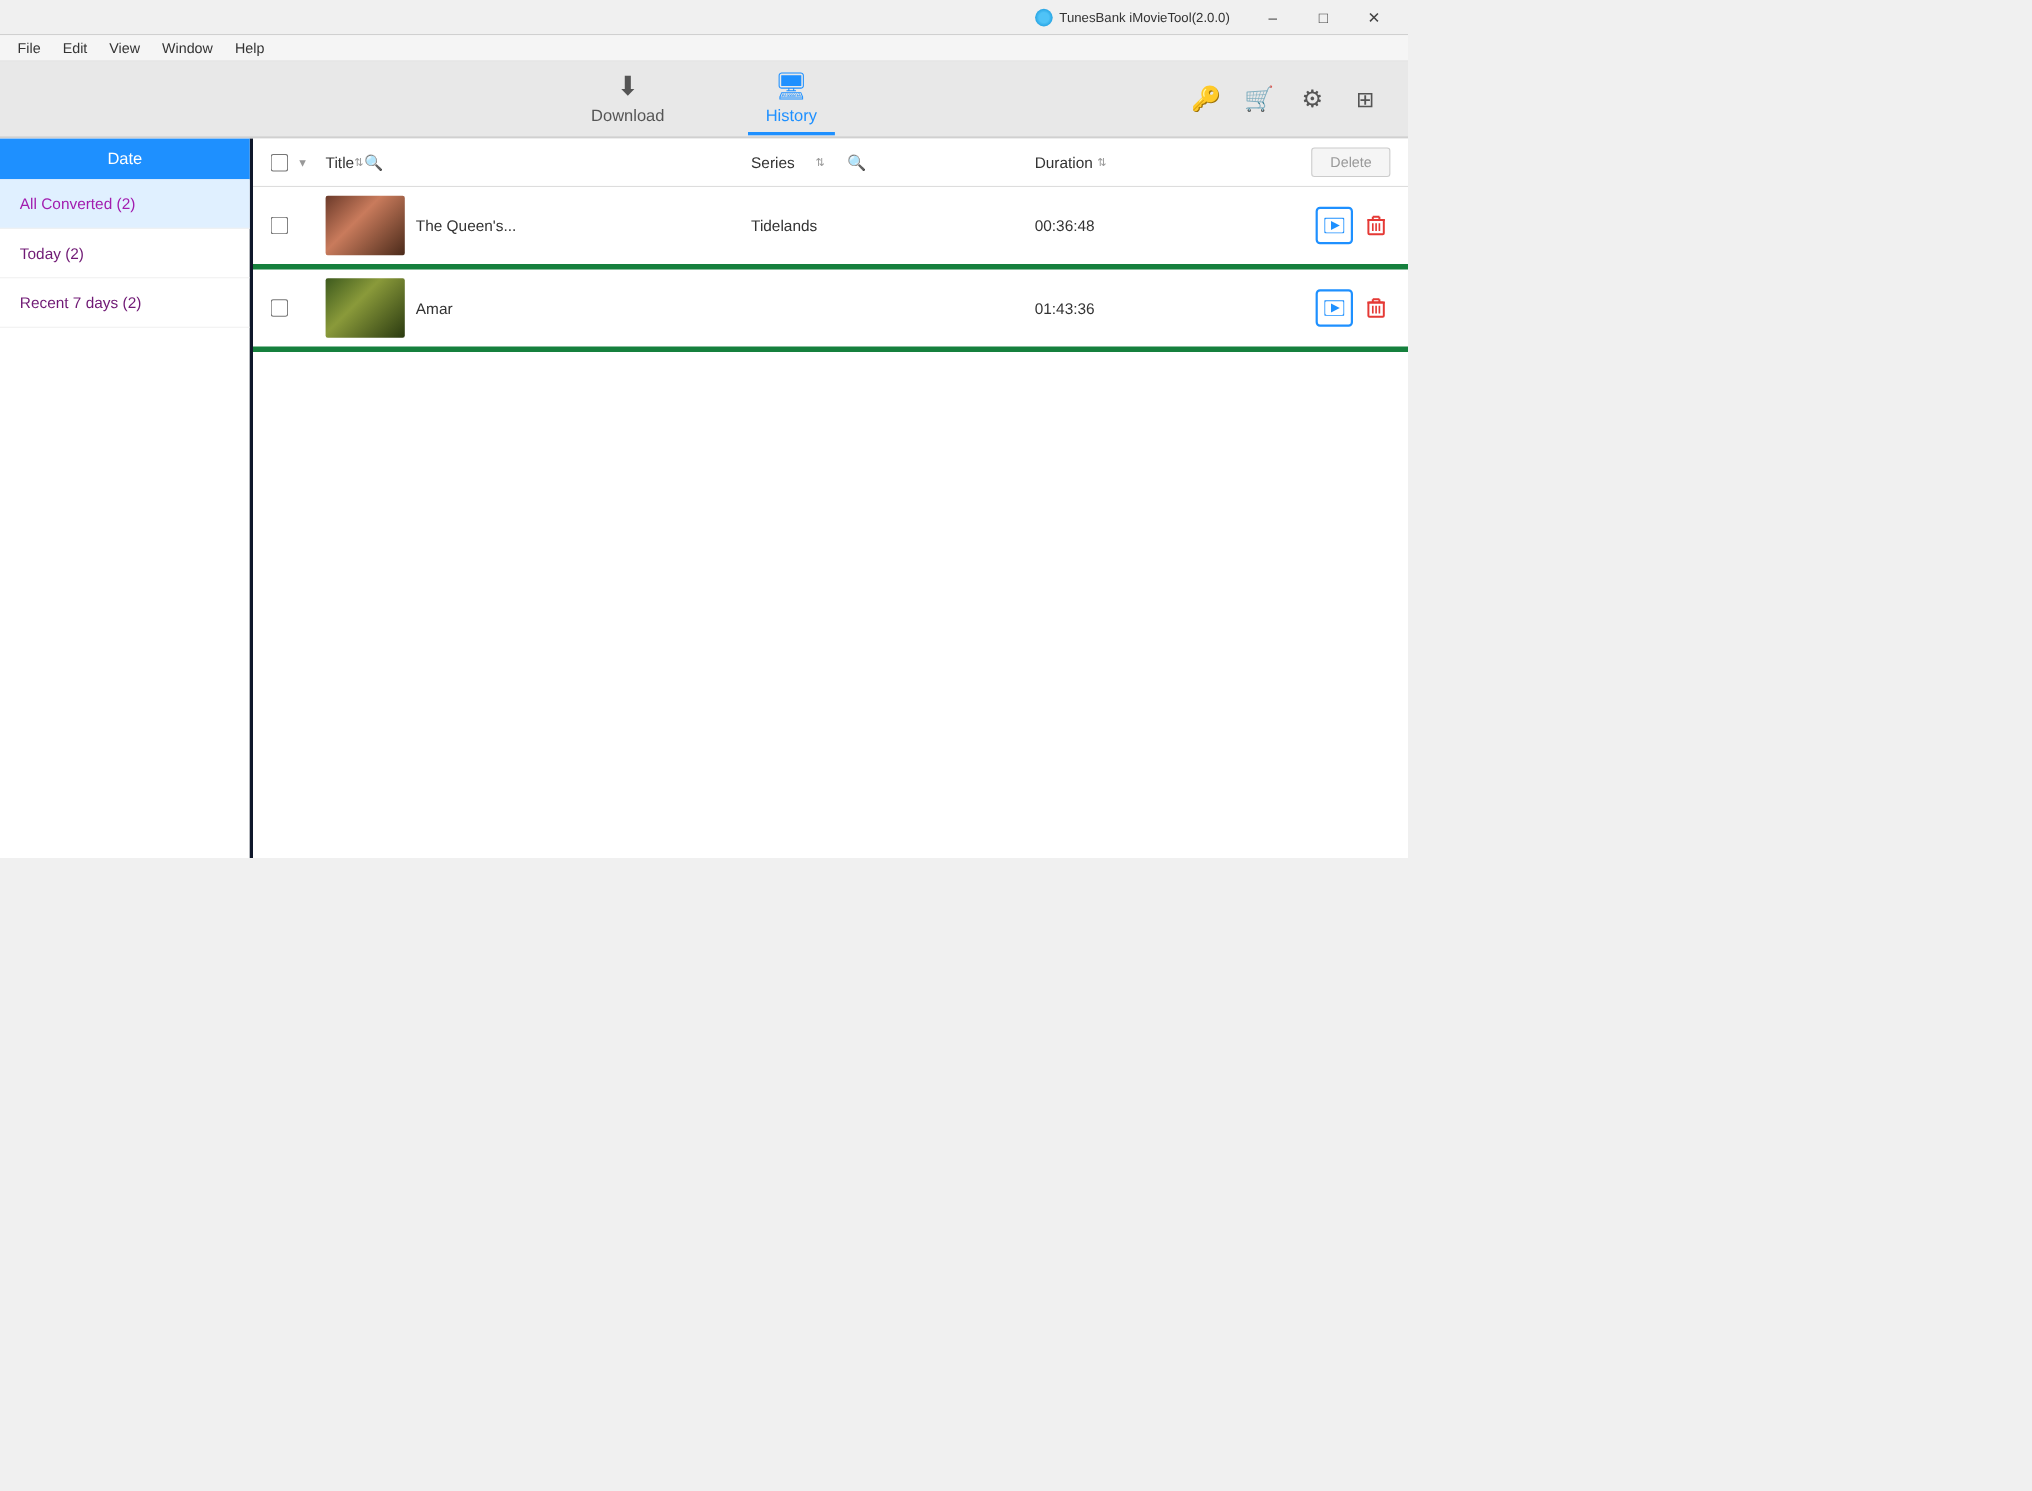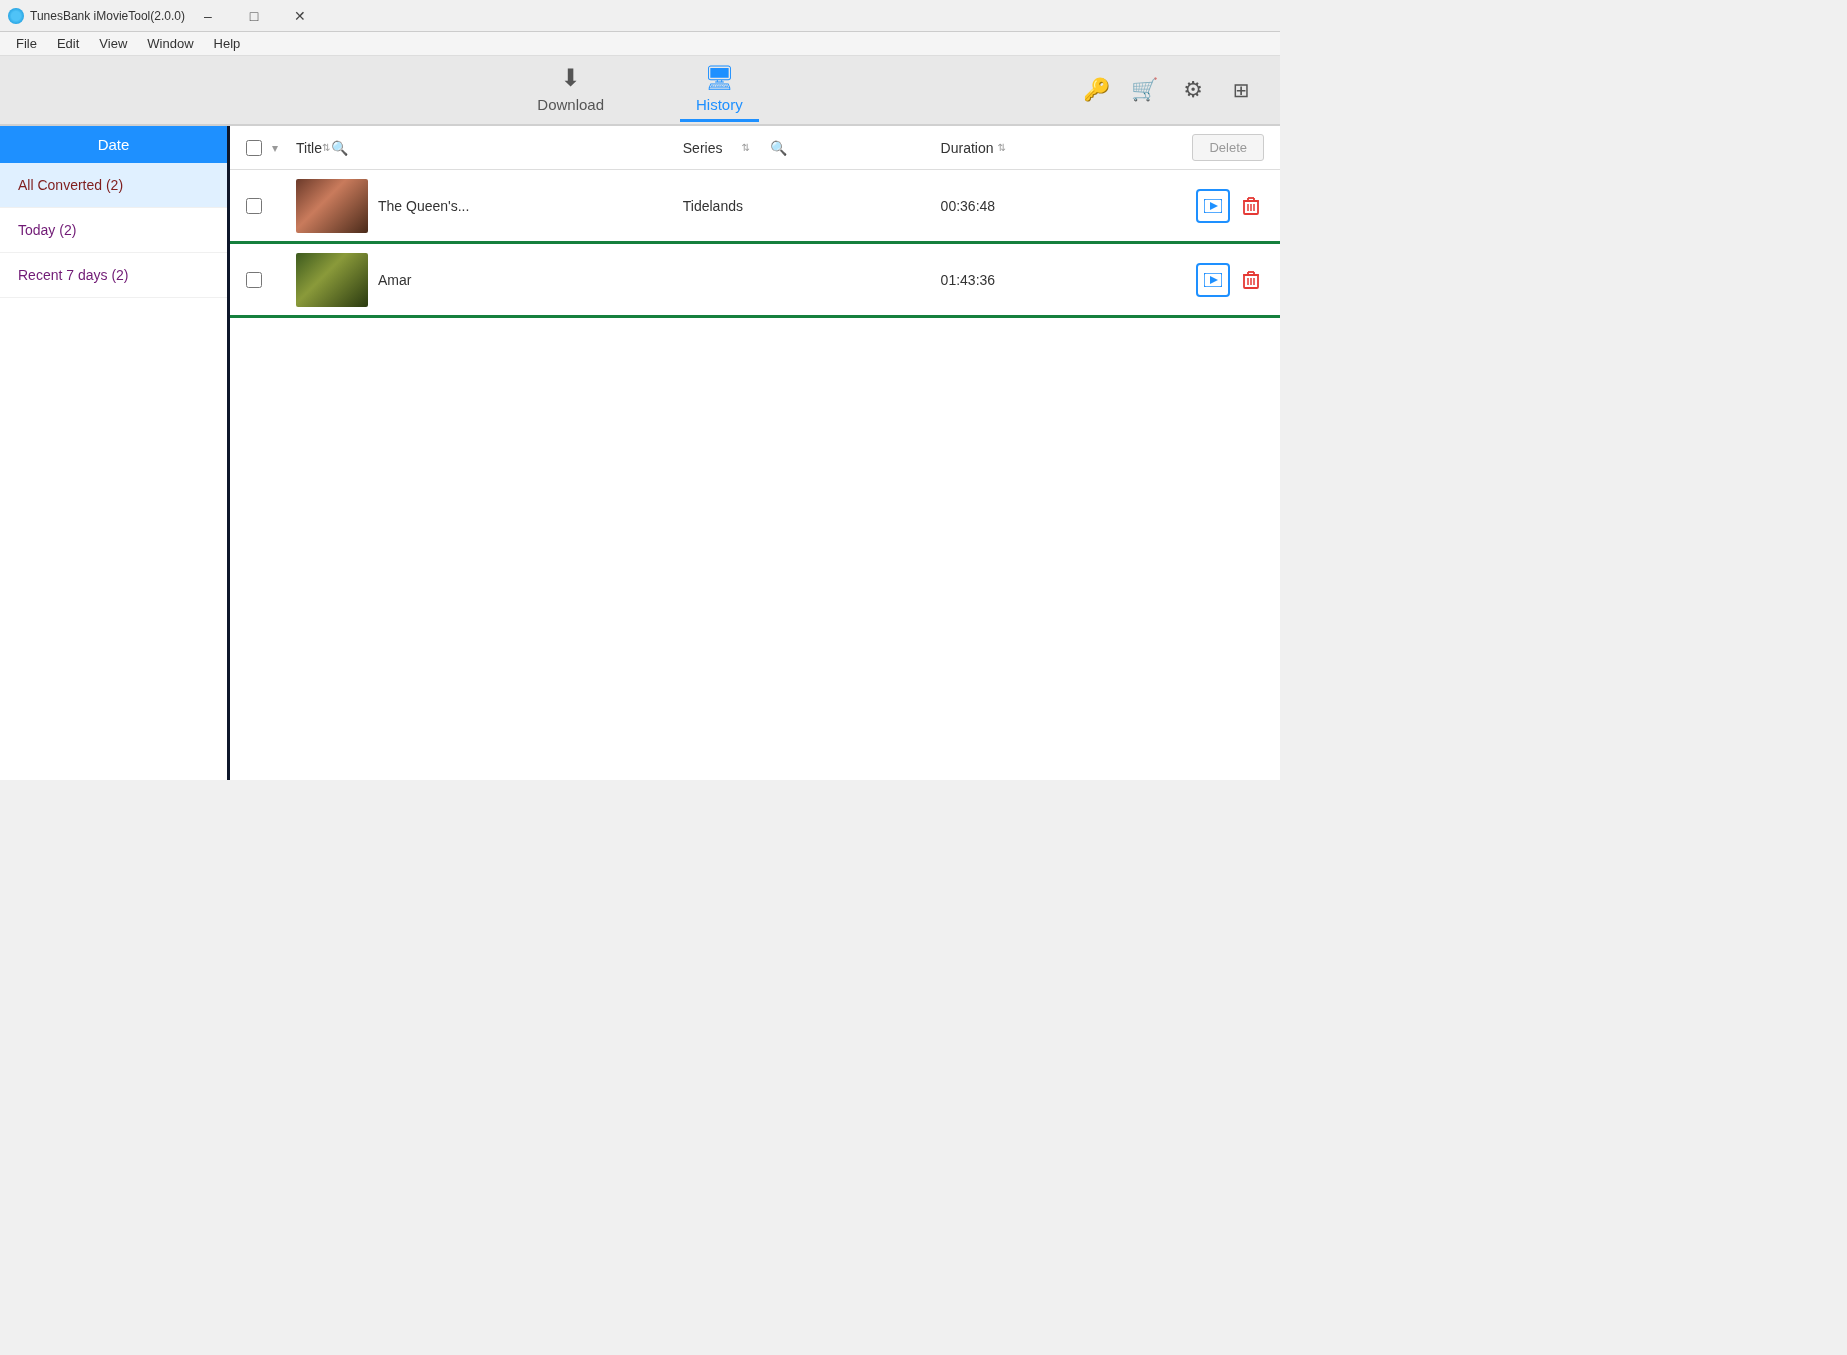--- a/index.html
+++ b/index.html
@@ -4,23 +4,24 @@
   <style>
     * { box-sizing: border-box; margin: 0; padding: 0; }
     body { font-family: 'Segoe UI', Arial, sans-serif; background: #f0f0f0; width: 1280px; height: 780px; overflow: hidden; font-size: 14px; color: #333; }
 
     
     .title-bar {
       background: #f0f0f0;
       height: 32px;
       display: flex;
       align-items: center;
-      justify-content: flex-start;
+      justify-content: flex-end;
       padding: 0 8px;
       border-bottom: 1px solid #ccc;
+      gap: 16px;
     }
     .title-bar-left { display: flex; align-items: center; gap: 6px; font-size: 12px; color: #333; }
     .title-bar-icon { width: 16px; height: 16px; background: radial-gradient(circle, #4fc3f7 40%, #0288d1 100%); border-radius: 50%; }
     .title-bar-controls { display: flex; gap: 0; }
     .title-bar-btn { width: 46px; height: 32px; border: none; background: transparent; cursor: pointer; font-size: 14px; color: #444; display: flex; align-items: center; justify-content: center; }
 
     
     .menu-bar {
       background: #f5f5f5;
       height: 24px;
@@ -75,21 +76,21 @@
       font-size: 15px;
       font-weight: 500;
     }
     .sidebar-item {
       padding: 14px 18px;
       cursor: pointer;
       font-size: 14px;
       color: #701a75;
       border-bottom: 1px solid #f0f0f0;
     }
-    .sidebar-item.active { background: #e0f0ff; color: #7f1d1d; font-weight: 500; }
+    .sidebar-item.active { background: #e0f0ff; color: #a21caf; font-weight: 500; }
 
     
     .content { flex: 1; background: #fff; display: flex; flex-direction: column; overflow: hidden; }
 
     
     .table-header {
       display: flex; align-items: center;
       padding: 8px 16px;
       border-bottom: 1px solid #ddd;
       background: #fff;
@@ -107,21 +108,21 @@
 
     .delete-btn {
       padding: 5px 16px; border: 1px solid #ccc; background: #f5f5f5;
       border-radius: 3px; cursor: pointer; font-size: 13px; color: #999;
     }
 
     
     .table-row {
       display: flex; align-items: center;
       padding: 8px 16px;
-      border-bottom: 3px solid #15803d;
+      border-bottom: 5px solid #15803d;
       min-height: 74px;
     }
 
     .thumbnail {
       width: 72px; height: 54px;
       object-fit: cover; border-radius: 2px;
       background: #555;
       flex-shrink: 0;
       margin-right: 10px;
       overflow: hidden;

